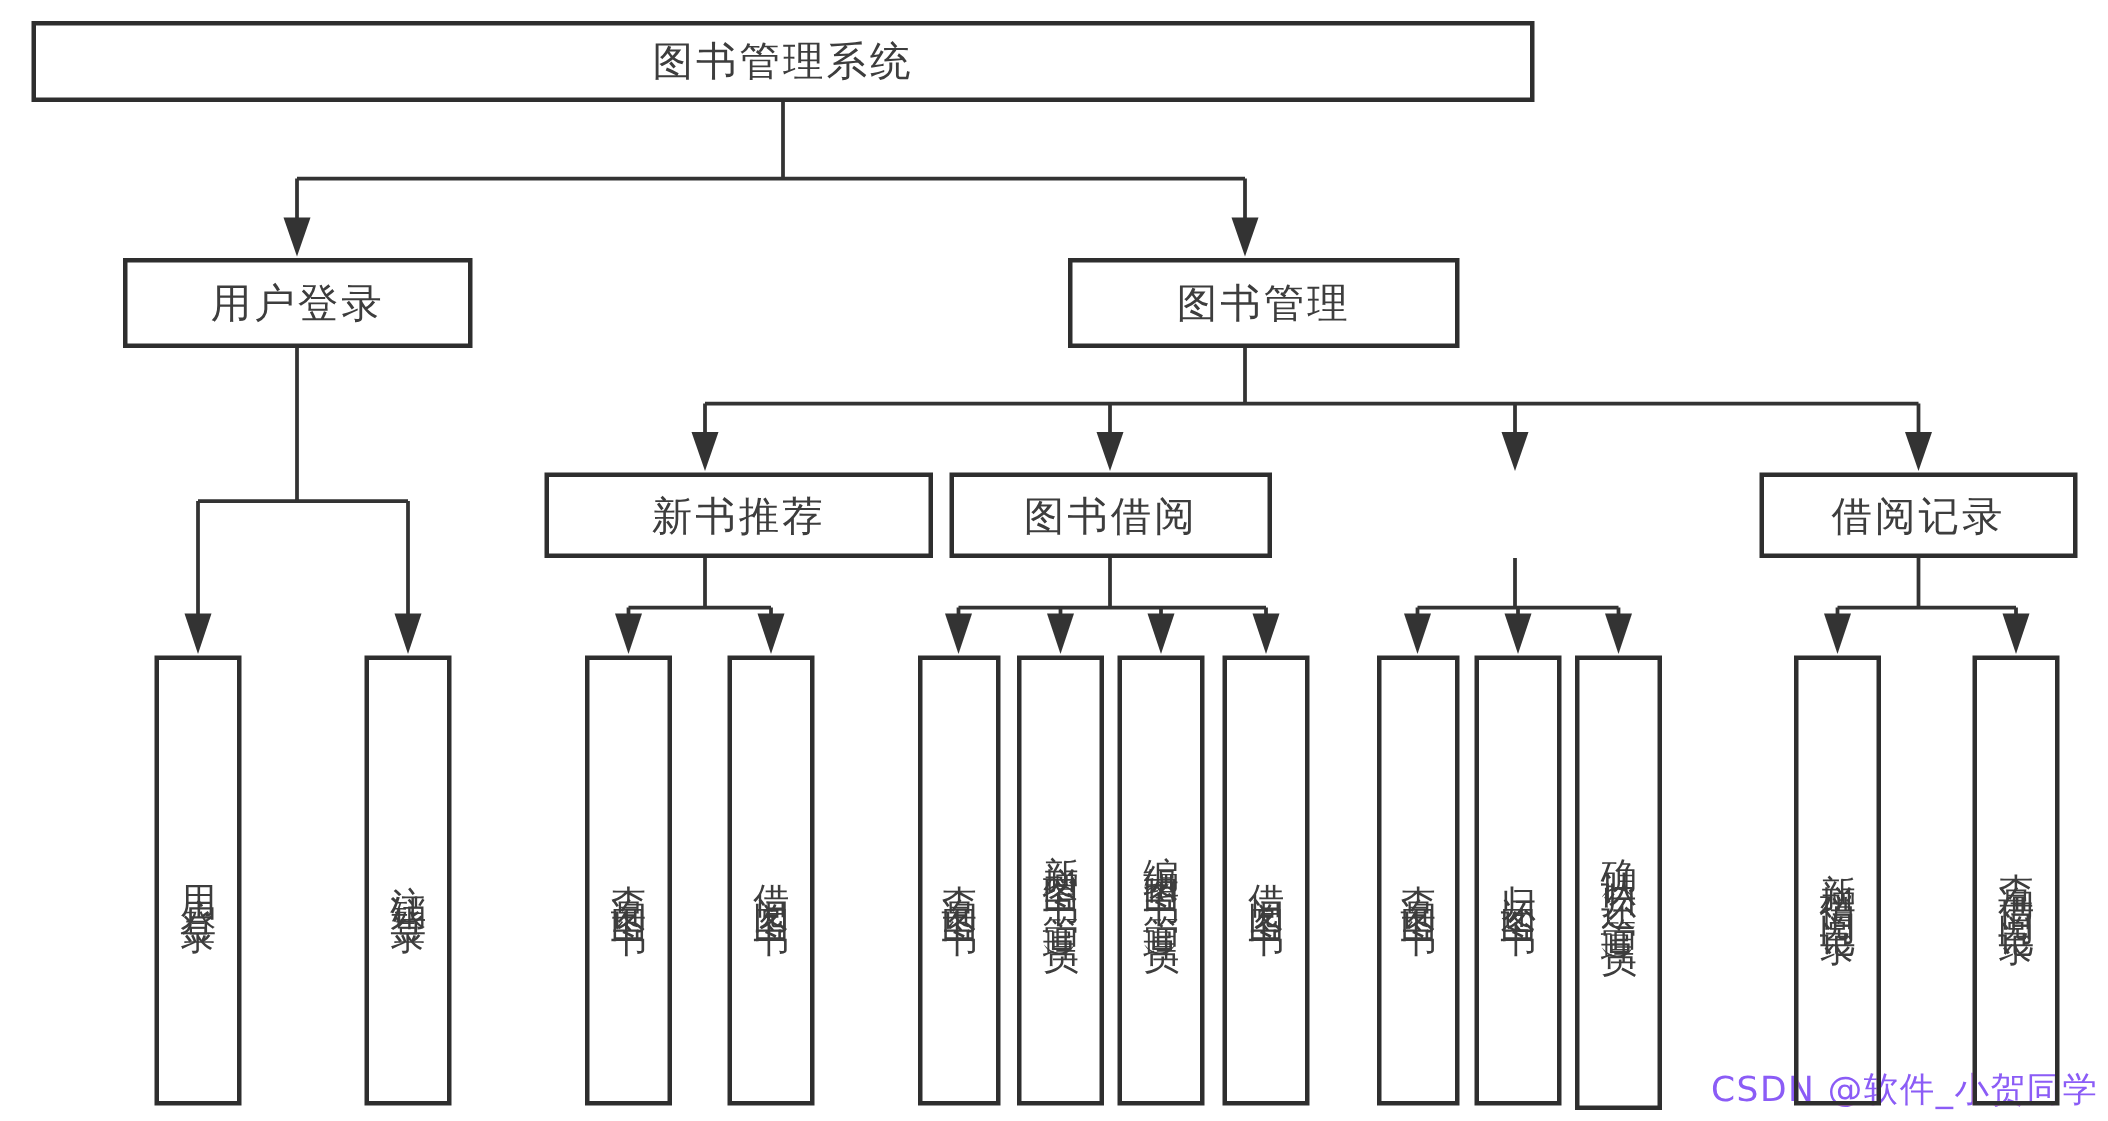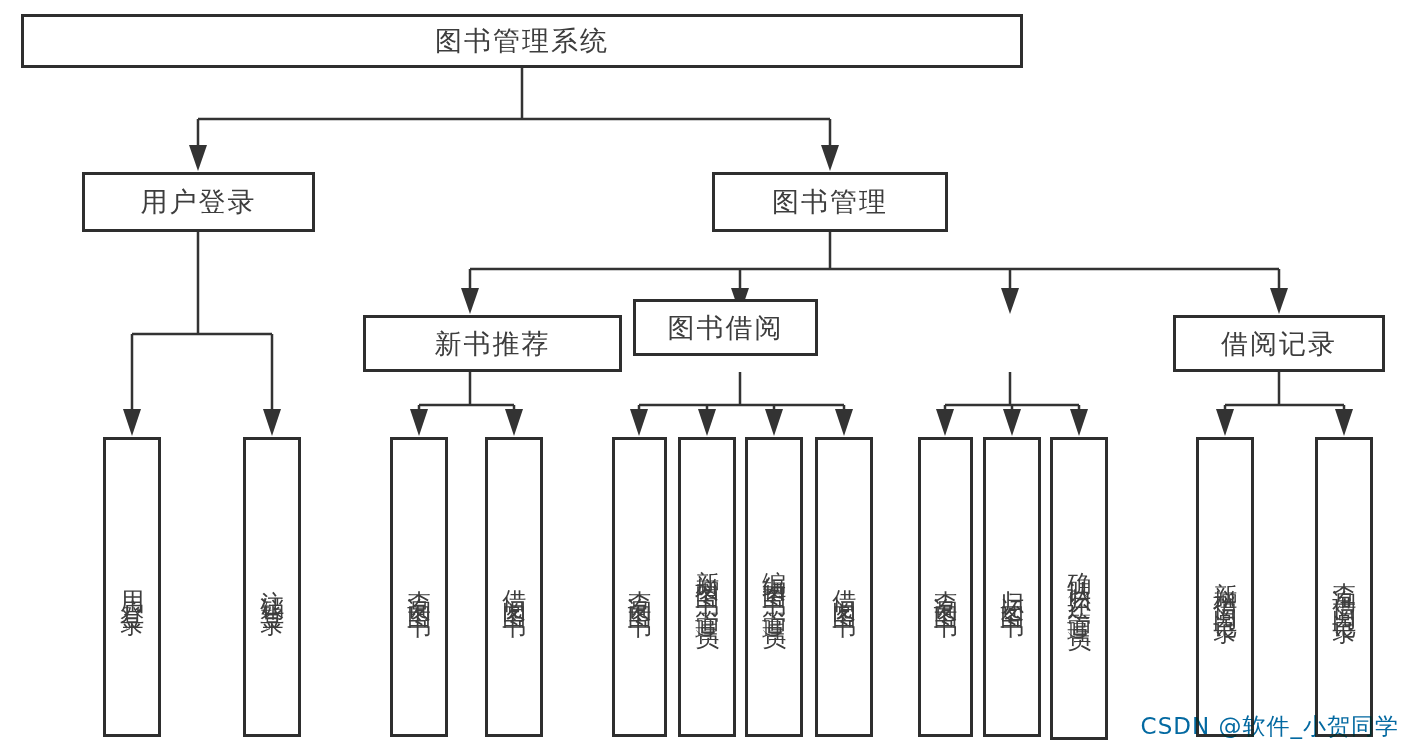--- a/index.html
+++ b/index.html
@@ -33,21 +33,21 @@
     font-size:24px;
     letter-spacing:8px;
     line-height:1.1;
     white-space:nowrap;
   }
   .watermark{
     position:absolute;
     right:6px;
     bottom:5px;
     font-size:23px;
-    color:#0369a1;
+    color:#8b5cf6;
     letter-spacing:1px;
     z-index:3;
     mix-blend-mode:darken;
     white-space:nowrap;
   }
 </style>
 </head>
 <body>
 
 <div class="canvas">
@@ -92,28 +92,28 @@
     </g>
   </svg>
 
   <div class="box" style="left:21px;top:14px;width:1002px;height:54px">
     <span class="hlabel">图书管理系统</span>
   </div>
 
   <div class="box" style="left:82px;top:172px;width:233px;height:60px">
     <span class="hlabel">用户登录</span>
   </div>
-  <div class="box" style="left:712px;top:172px;width:236px;height:60px">
+  <div class="box" style="left:712px;top:172px;width:261px;height:60px">
     <span class="hlabel">图书管理</span>
   </div>
 
   <div class="box" style="left:363px;top:315px;width:259px;height:57px">
     <span class="hlabel">新书推荐</span>
   </div>
-  <div class="box" style="left:633px;top:299px;width:185px;height:57px">
+  <div class="box" style="left:633px;top:315px;width:215px;height:57px">
     <span class="hlabel">图书借阅</span>
   </div>
   <div class="box" style="left:1173px;top:315px;width:212px;height:57px">
     <span class="hlabel">借阅记录</span>
   </div>
 
   <div class="box" style="left:103px;top:437px;width:58px;height:300px">
     <span class="vtext">用户登录</span>
   </div>
   <div class="box" style="left:243px;top:437px;width:58px;height:300px">

